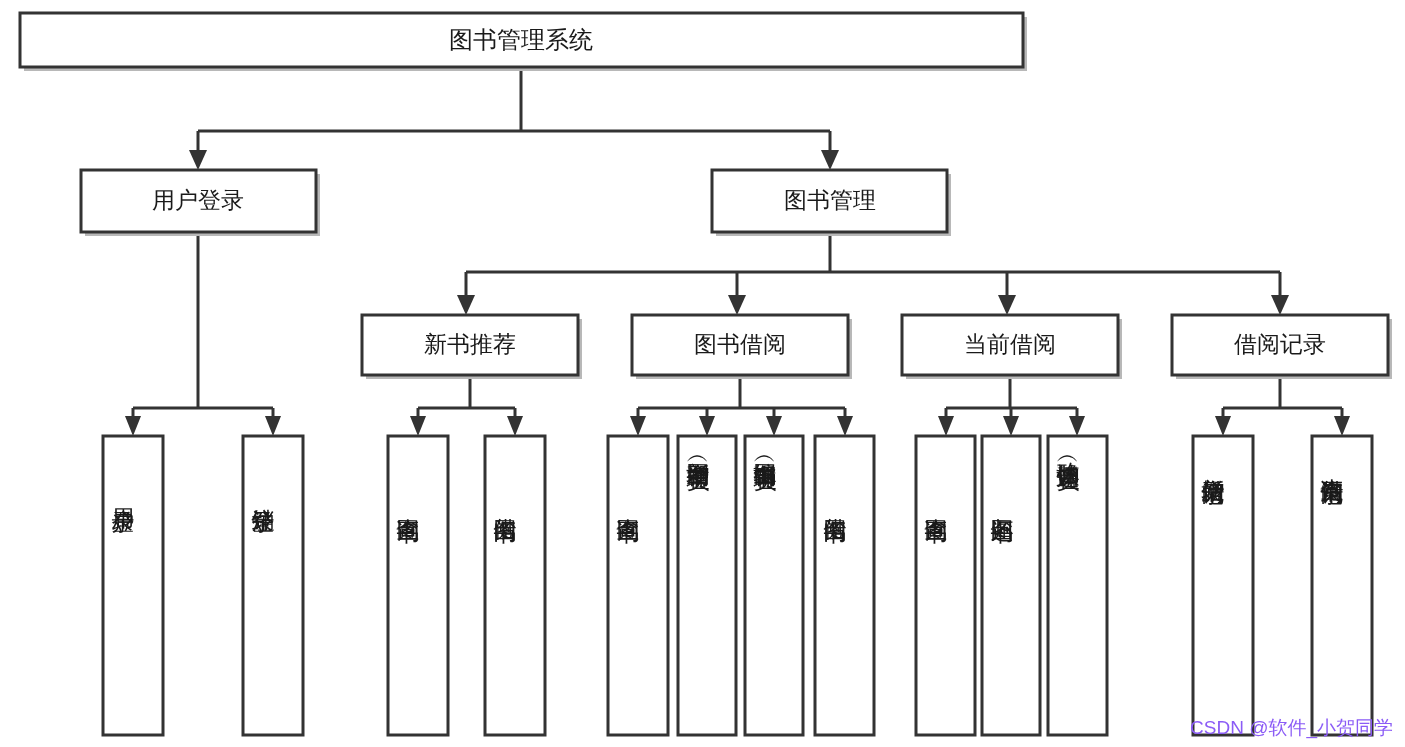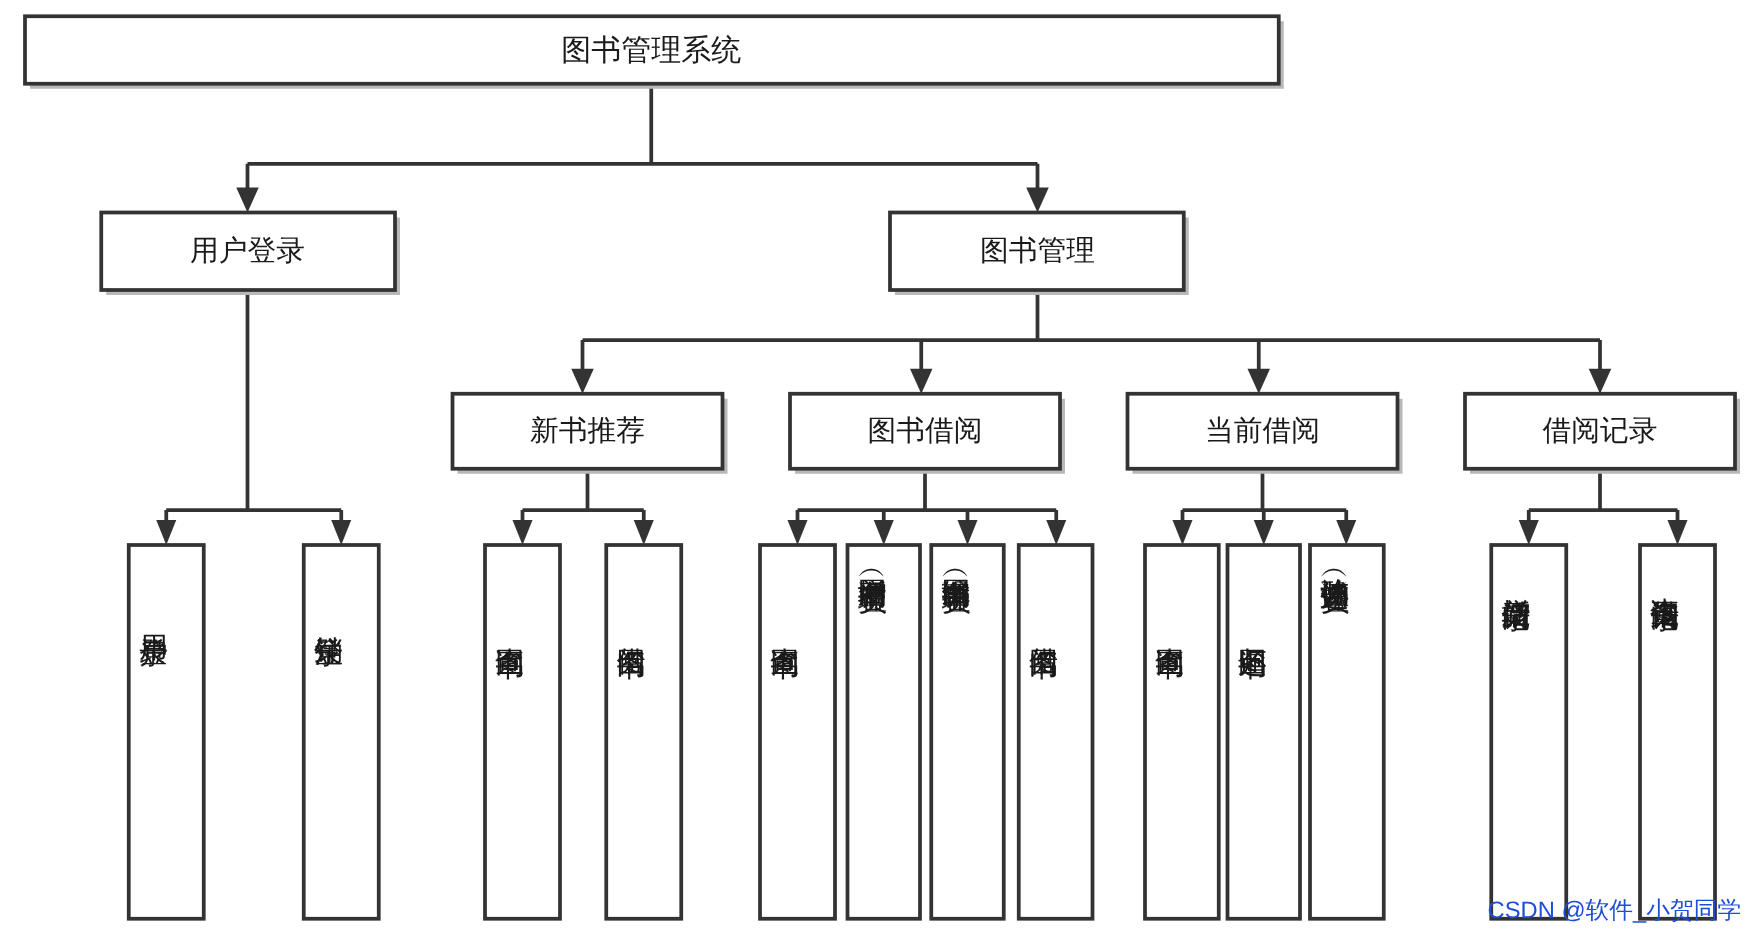--- a/index.html
+++ b/index.html
@@ -71,21 +71,21 @@
     letter-spacing: 1px;
     text-align: left;
     pointer-events: none;
   }
   .watermark {
     position: absolute;
     right: 12px;
     bottom: 6px;
     font-family: "Liberation Sans", "DejaVu Sans", sans-serif;
     font-size: 19px;
-    color: #1d4ed8;
+    color: #8b5cf6;
     white-space: nowrap;
   }
 </style>
 </head>
 <body>
 
 <div id="diagram-root">
 
   <svg class="diagram-svg" viewBox="0 0 1405 747">
 

